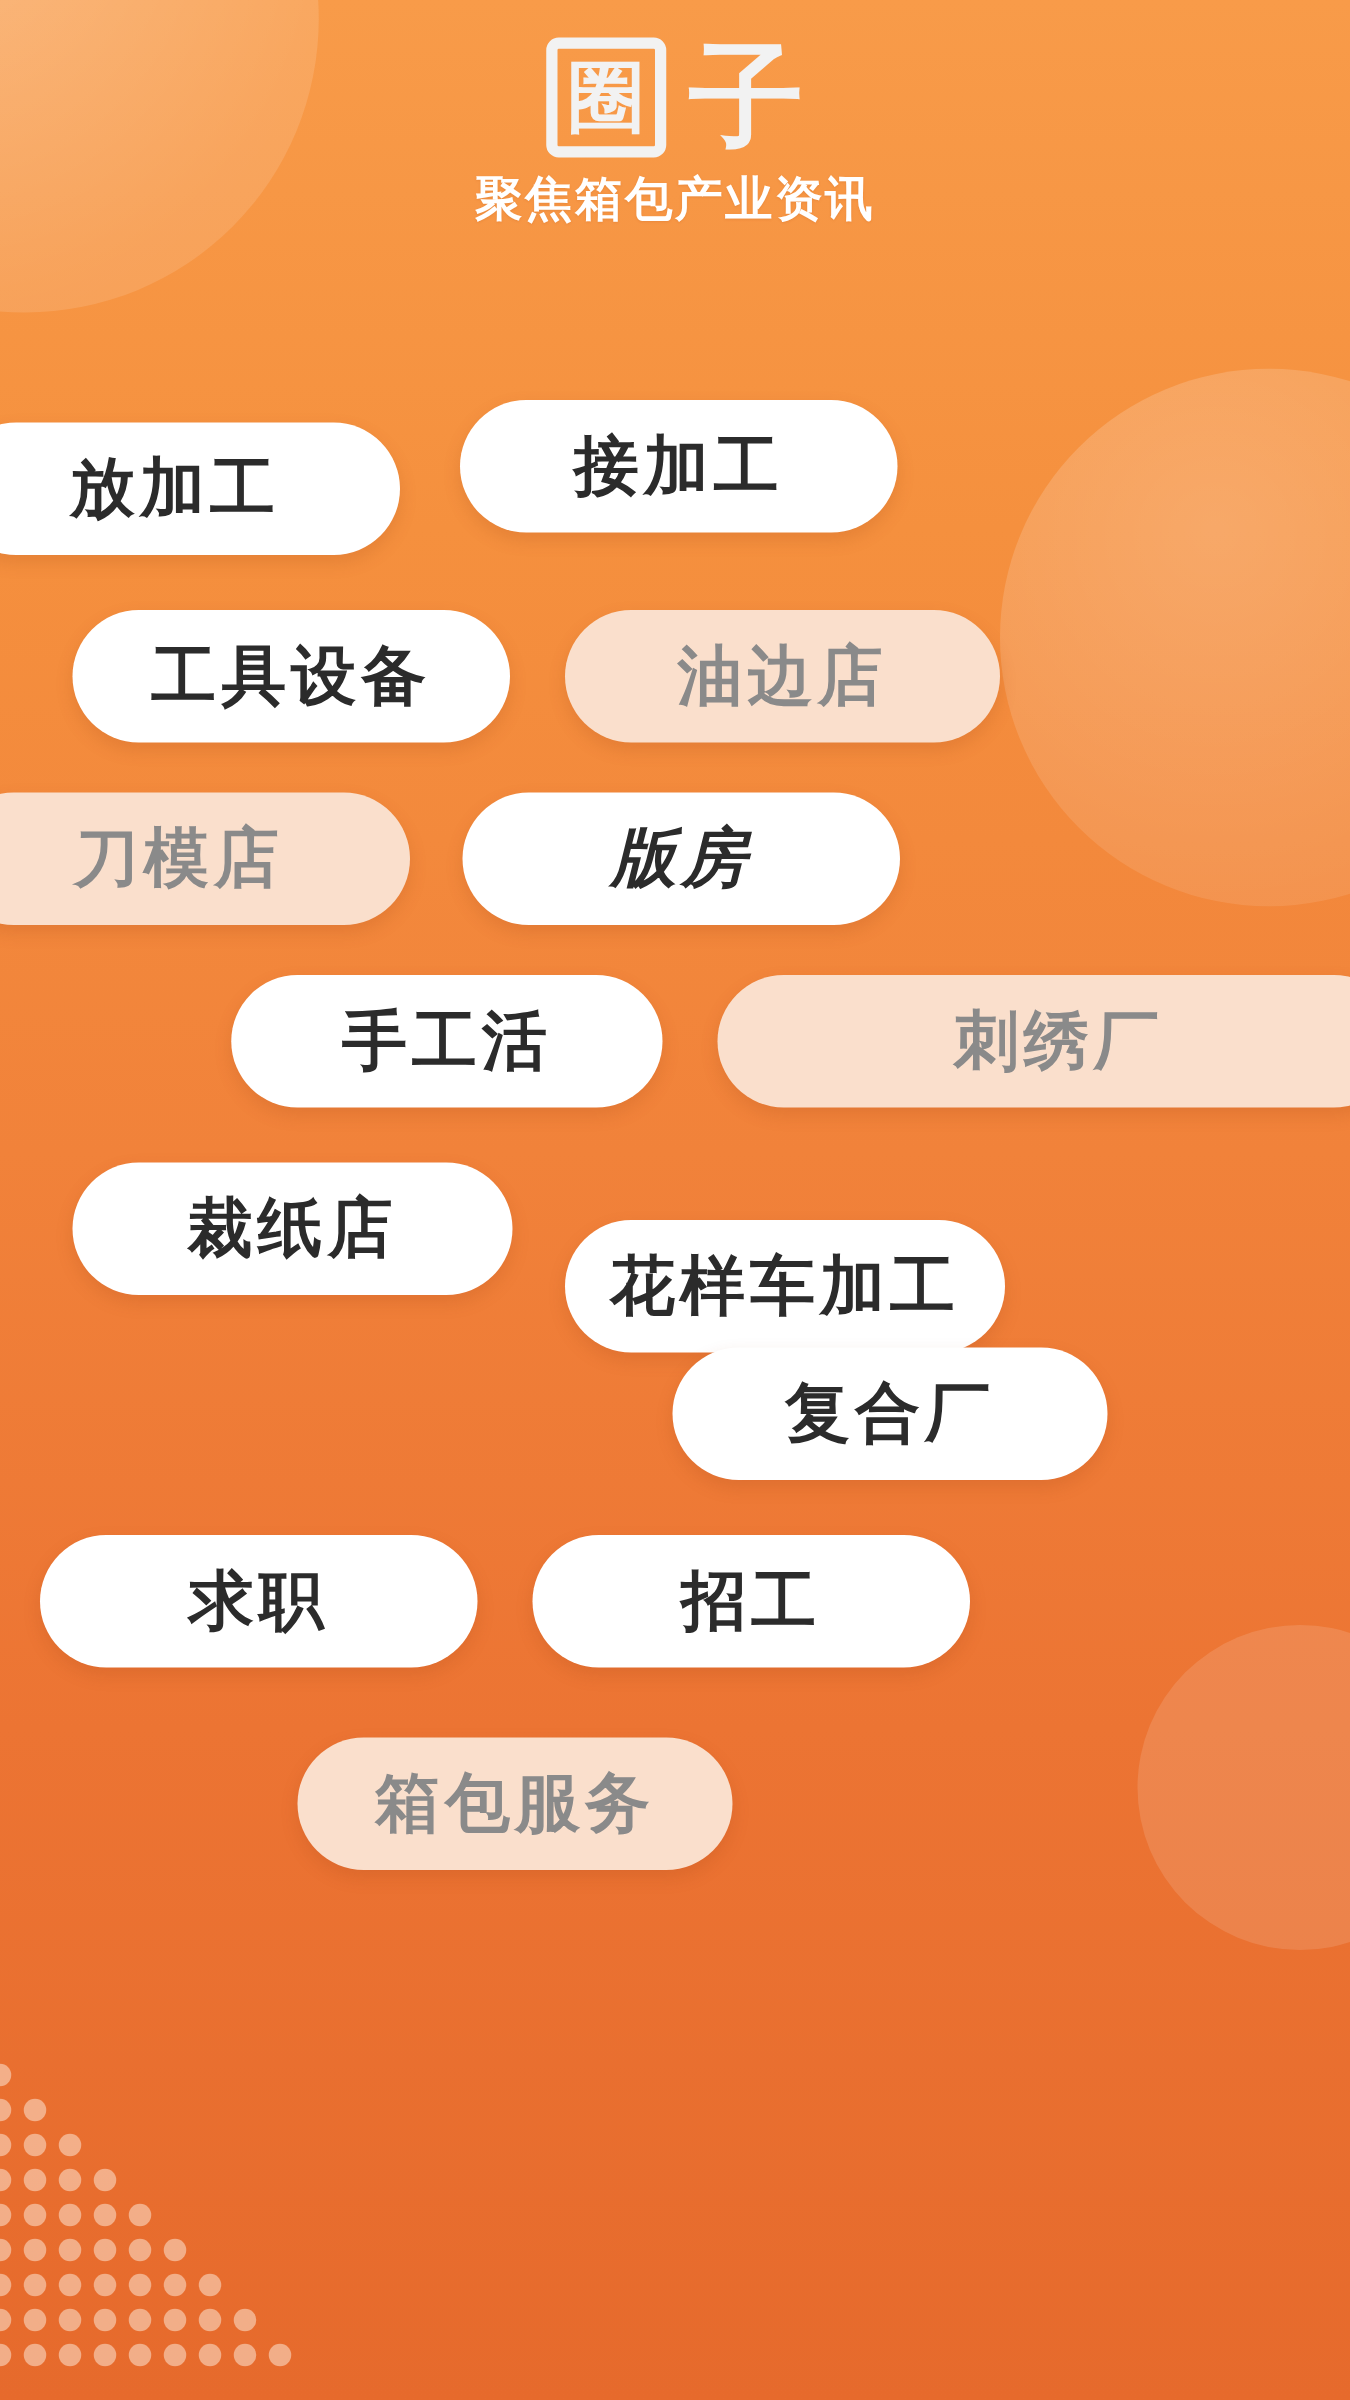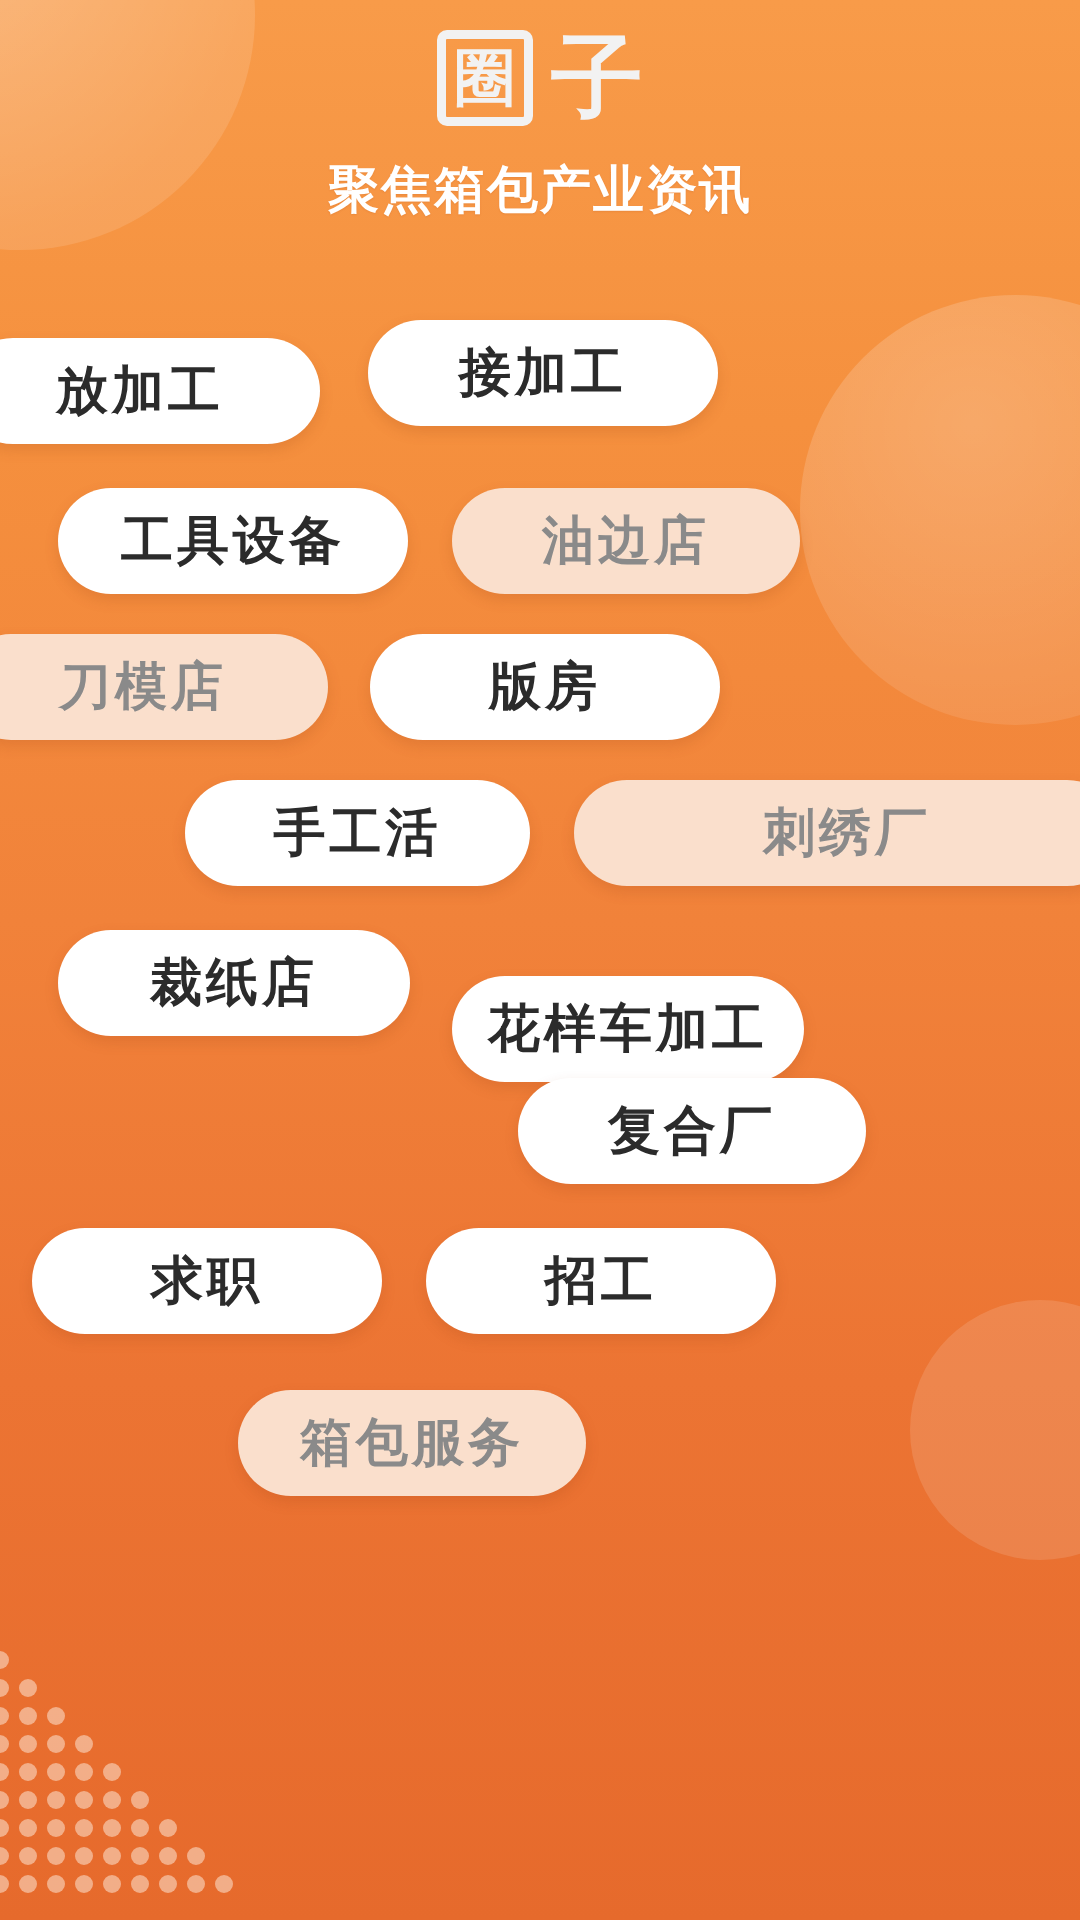--- a/index.html
+++ b/index.html
@@ -48,22 +48,22 @@
     color:#F2F2F2;font-size:62px;font-weight:bold;
     line-height:78px;text-align:center;
     letter-spacing:0;
     font-family:"DejaVu Sans","Liberation Sans",sans-serif;
   }
   .title-char{
     color:#F2F2F2;font-size:92px;font-weight:bold;line-height:96px;
     font-family:"DejaVu Sans","Liberation Sans",sans-serif;
   }
   #subtitle{
-    margin-top:24px;color:#FFFFFF;font-weight:bold;
-    font-size:51px;letter-spacing:2px;
+    margin-top:2px;color:#FFFFFF;font-weight:bold;
+    font-size:38px;letter-spacing:2px;
     font-family:Liberation Serif, serif;
     text-shadow:0 1px 2px rgba(180,80,20,.18);
   }
   
   #chip-area{position:absolute;left:0;right:0;top:268px;bottom:0;}
   .chip{
     height:106px;box-sizing:border-box;
     display:flex;align-items:center;justify-content:center;
     border-radius:53px;
     font-size:52px;font-weight:bold;letter-spacing:4px;
@@ -152,36 +152,36 @@
       </div>
       <div class="chip pos-abs active" style="left: 58px; width: 350px; top: 220px;">
         <span>工具设备</span>
       </div>
       <div class="chip pos-abs muted" style="left: 452px; width: 348px; top: 220px;">
         <span>油边店</span>
       </div>
       <div class="chip pos-abs muted" style="left: -42px; width: 370px; top: 366px;">
         <span>刀模店</span>
       </div>
-      <div class="chip pos-abs active" style="left: 370px; width: 350px; top: 366px;">
+      <div class="chip pos-abs active" style="left: 370px; width: 350px; top: 366px; font-style: italic;">
         <span>版房</span>
       </div>
       <div class="chip pos-abs active" style="left: 185px; width: 345px; top: 512px;">
         <span>手工活</span>
       </div>
       <div class="chip pos-abs muted" style="left: 574px; width: 546px; top: 512px;">
         <span>刺绣厂</span>
       </div>
       <div class="chip pos-abs active" style="left: 58px; width: 352px; top: 662px;">
         <span>裁纸店</span>
       </div>
       <div class="chip pos-abs active" style="left: 452px; width: 352px; top: 662px; margin-top: 46px;">
         <span>花样车加工</span>
       </div>
-      <div class="chip pos-abs active" style="left: 518px; width: 348px; top: 810px;">
+      <div class="chip pos-abs active" style="left: 538px; width: 348px; top: 810px;">
         <span>复合厂</span>
       </div>
       <div class="chip pos-abs active" style="left: 32px; width: 350px; top: 960px; font-family: Liberation Serif, serif;">
         <span>求职</span>
       </div>
       <div class="chip pos-abs muted" style="left: 238px; width: 348px; top: 1122px;">
         <span>箱包服务</span>
       </div>
       <div class="chip pos-abs active" style="left: 426px; width: 350px; top: 960px;">
         <span>招工</span>

